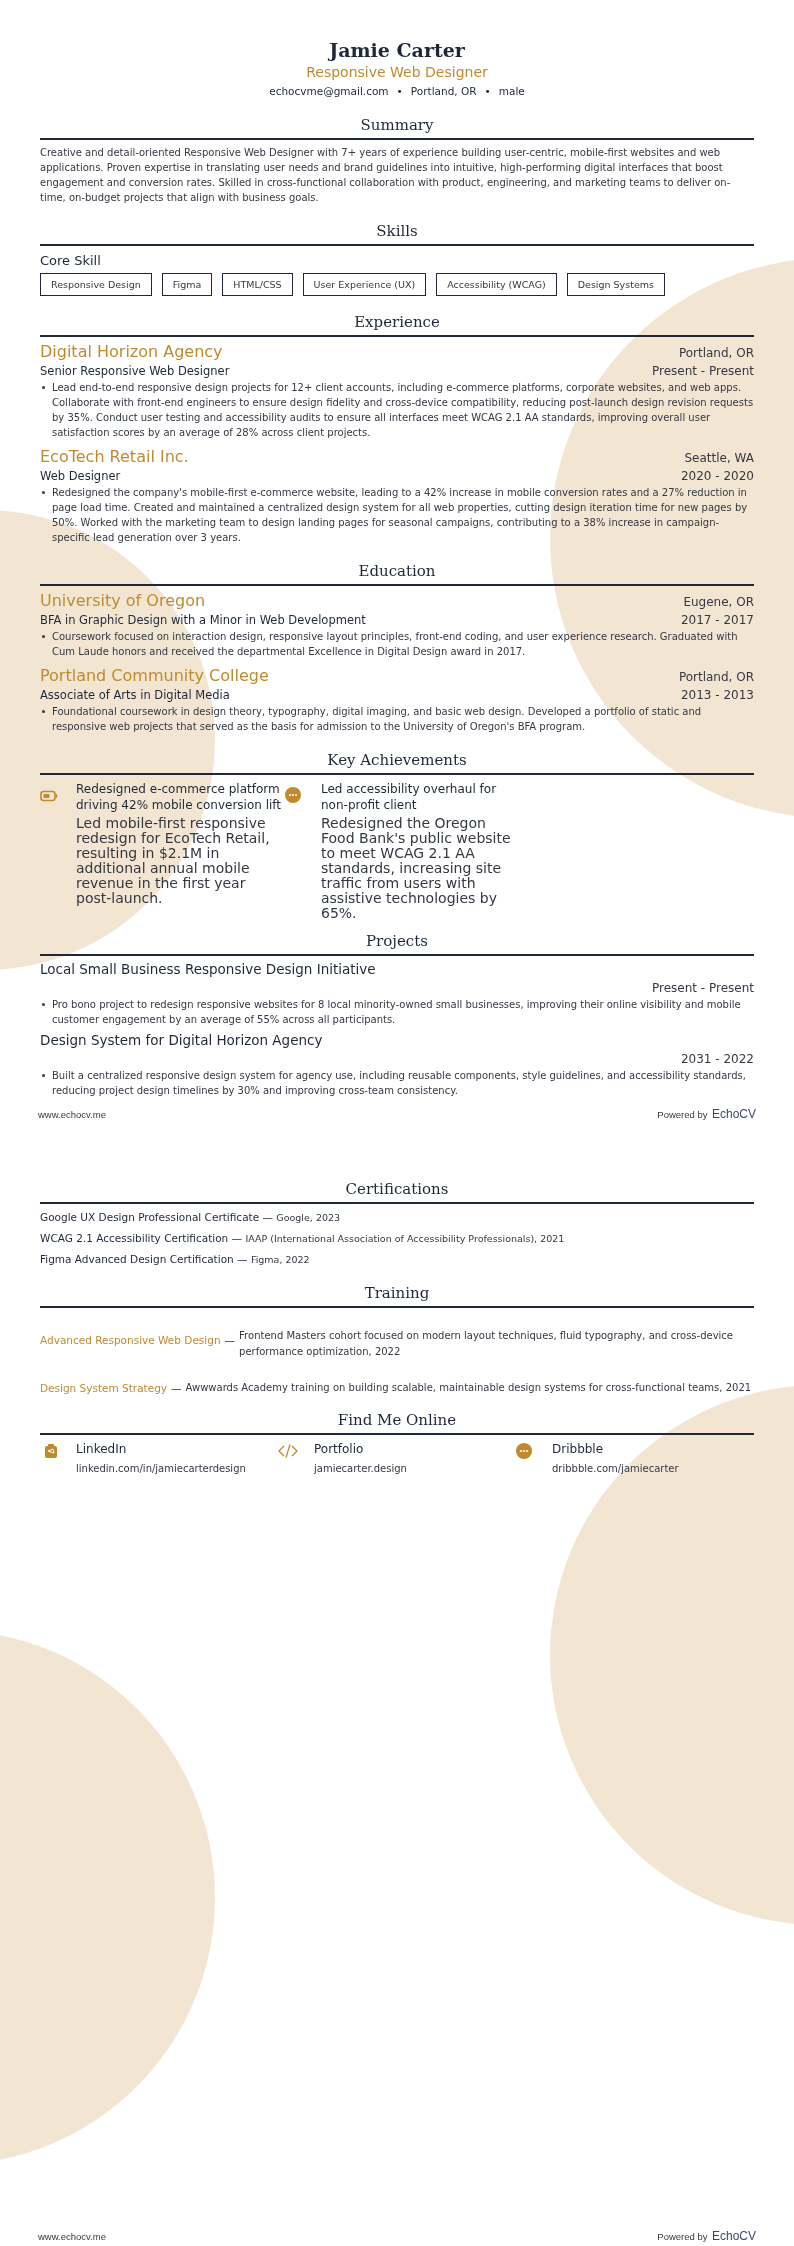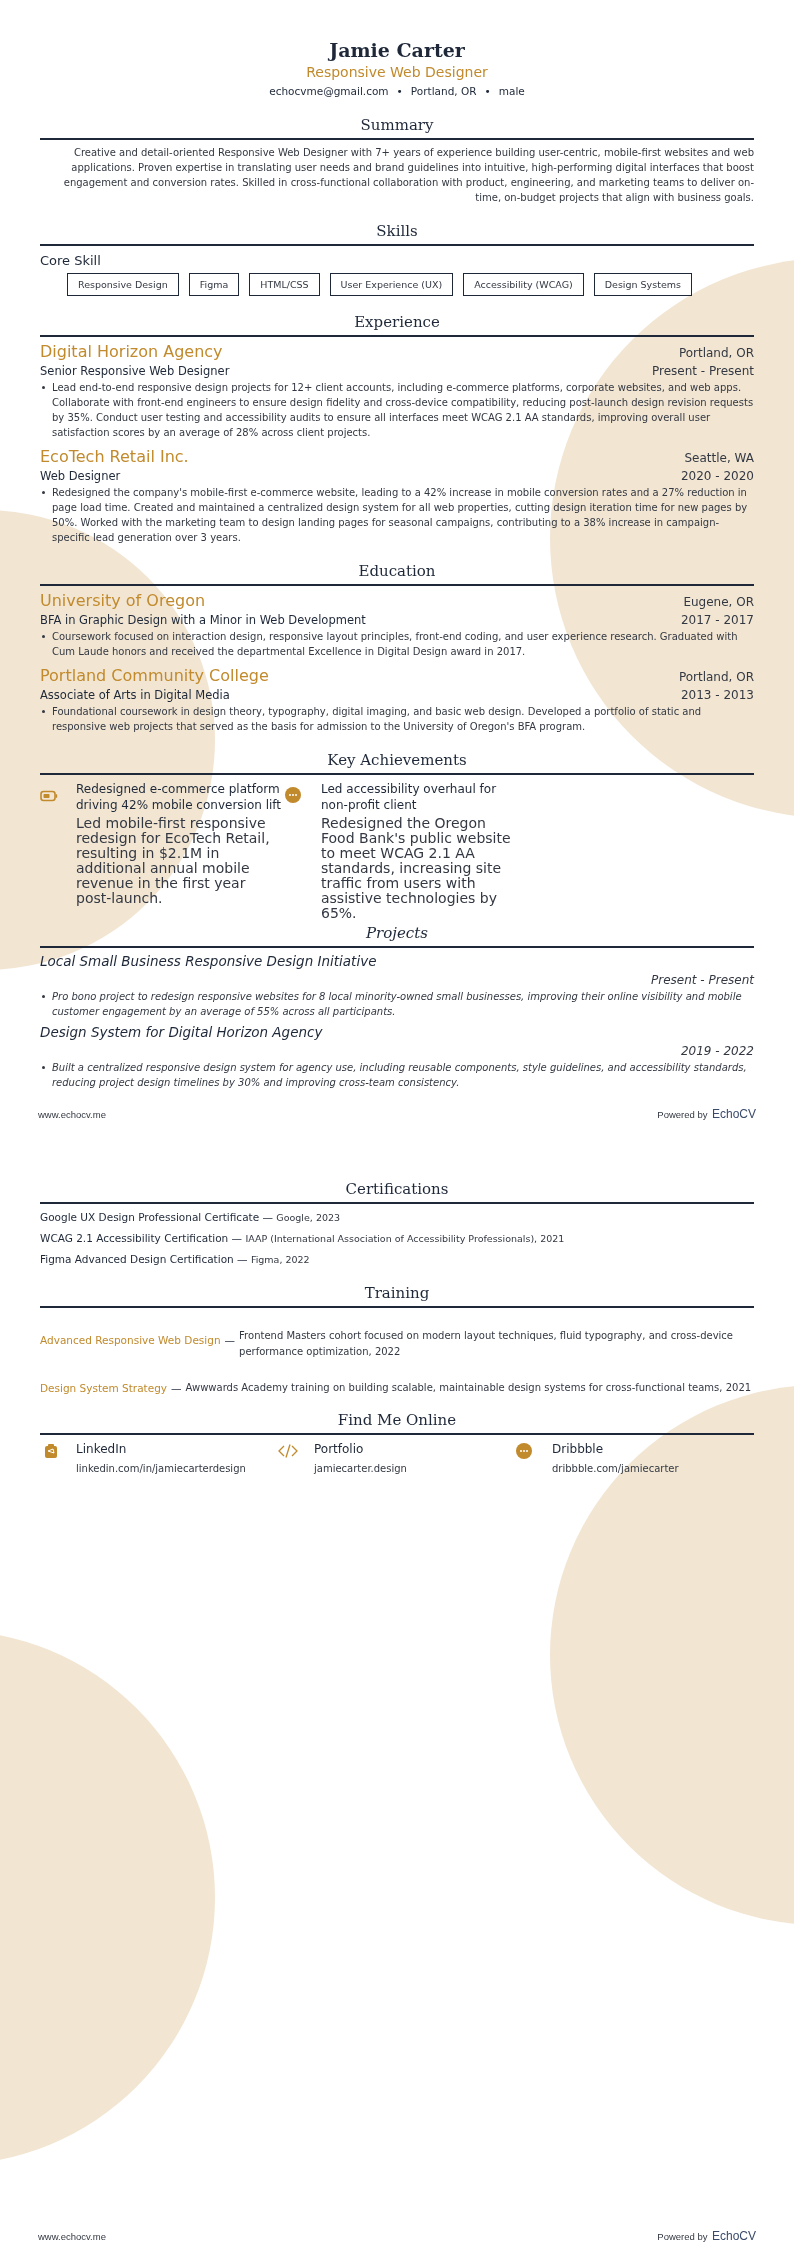--- a/index.html
+++ b/index.html
@@ -11,25 +11,25 @@
   .page2 { top: 1123px; height: 1123px; }
   .content { position: absolute; left: 40px; width: 714px; }
 
   .name { text-align: center; font-family: "DejaVu Serif", serif; font-weight: bold; font-size: 19px; color: #1e2838; margin-top: 38px; line-height: 24px; }
   .role { text-align: center; color: #c18a2c; font-size: 14px; line-height: 20px; margin-top: 0px; }
   .contact { text-align: center; font-size: 10.5px; line-height: 16px; margin-top: 1px; color: #1e2838; }
   .contact .dot { display: inline-block; margin: 0 8px; }
 
   .sec-title { text-align: center; font-family: "DejaVu Serif", serif; font-size: 15px; line-height: 20px; color: #1e2838; }
   .sec-rule { border-bottom: 2.5px solid #1e2838; margin-top: 3px; }
-  .para { font-size: 10px; line-height: 15px; color: #333842; text-align: right; }
+  .para { font-size: 10px; line-height: 15px; color: #333842; }
   .summary { margin-top: 5px; }
 
   .core-skill { font-size: 13px; margin-top: 6px; line-height: 18px; color: #1e2838; }
-  .tags { display: flex; gap: 10px; margin-top: 3px; margin-left: 27px; }
+  .tags { display: flex; gap: 10px; margin-top: 3px; }
   .tag { border: 1.3px solid #1e2838; font-size: 9.5px; padding: 4px 10px; line-height: 13px; color: #333842; background: #ffffff; }
 
   .entry { margin-top: 5px; }
   .row { display: flex; justify-content: space-between; align-items: baseline; }
   .org { color: #c18a2c; font-size: 16px; line-height: 19px; }
   .loc { font-size: 12px; line-height: 19px; color: #333842; }
   .title { font-size: 11.5px; line-height: 17px; color: #1e2838; }
   .dates { font-size: 12px; line-height: 17px; color: #333842; }
   ul.bullets { list-style: none; }
   ul.bullets li { position: relative; padding-left: 12px; font-size: 10px; line-height: 15px; color: #333842; }
@@ -192,34 +192,34 @@
               </svg>
           </div>
           <div style="width:200px;">
             <div class="ach-title">Led accessibility overhaul for non-profit client</div>
             <div class="ach-desc">Redesigned the Oregon Food Bank's public website to meet WCAG 2.1 AA standards, increasing site traffic from users with assistive technologies by 65%.</div>
           </div>
         </div>
       </div>
     </div>
 
-    <div style="margin-top:2px;font-style:italic;">
+    <div style="margin-top:10px;">
       <div class="sec-title">Projects</div>
       <div class="sec-rule"></div>
 
       <div>
         <div class="proj-name">Local Small Business Responsive Design Initiative</div>
         <div class="proj-dates">Present - Present</div>
         <ul class="bullets">
             <li>Pro bono project to redesign responsive websites for 8 local minority-owned small businesses, improving their online visibility and mobile customer engagement by an average of 55% across all participants.</li>
           </ul>
       </div>
       <div>
         <div class="proj-name">Design System for Digital Horizon Agency</div>
-        <div class="proj-dates">2019 - 2022</div>
+        <div class="proj-dates">2031 - 2022</div>
         <ul class="bullets">
             <li>Built a centralized responsive design system for agency use, including reusable components, style guidelines, and accessibility standards, reducing project design timelines by 30% and improving cross-team consistency.</li>
           </ul>
       </div>
     </div>
   </div>
 
   <div class="footer" style="top:1104px;">
     <span class="url">www.echocv.me</span>
     <span><span class="powered">Powered by</span> <span class="brand">EchoCV</span></span>

